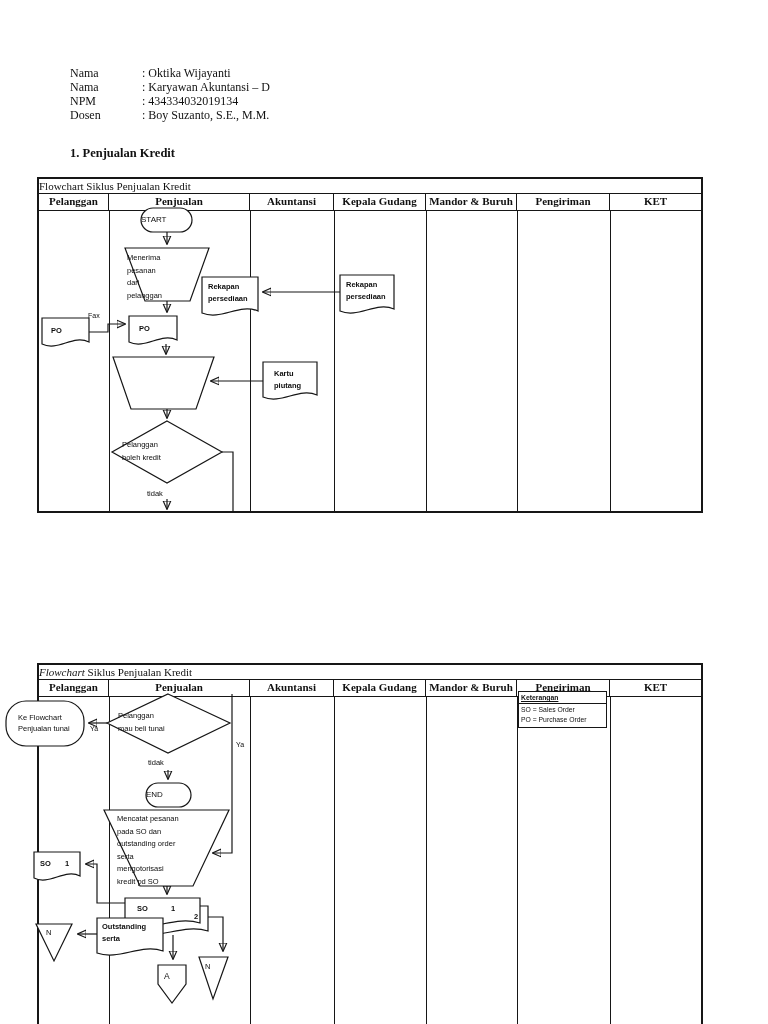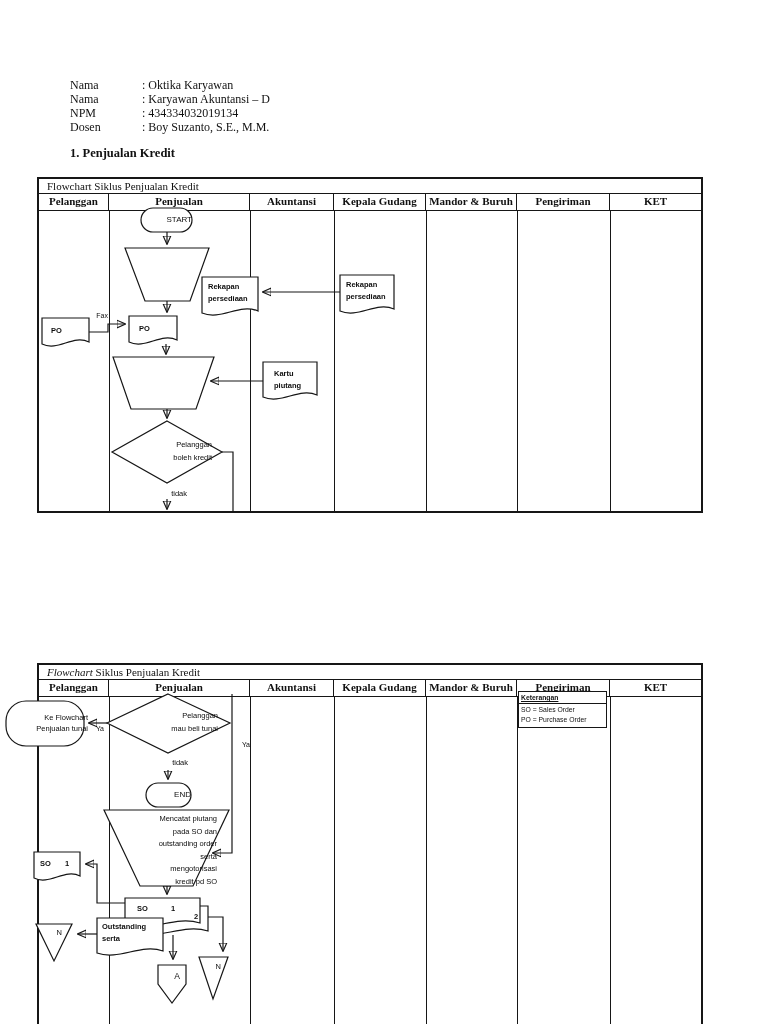--- a/index.html
+++ b/index.html
@@ -1,50 +1,50 @@
 <!DOCTYPE html>
 <html><head>
 <meta charset="utf-8">
 <style>
   html,body{margin:0;padding:0;background:#fff;}
   #page{position:relative;width:768px;height:1024px;background:#ffffff;overflow:hidden;
         font-family:"Liberation Sans",sans-serif;color:#111;}
   
   .info-row{position:absolute;left:70px;height:14px;font:12px/14px "Liberation Serif",serif;white-space:pre;}
-  .info-row .k{display:inline-block;width:72px;margin-top:12px;}
+  .info-row .k{display:inline-block;width:72px;}
   .sec-title{position:absolute;left:70px;top:146px;font:bold 12.5px/15px "Liberation Serif",serif;}
   
   .ftable{position:absolute;border:2px solid #161616;box-sizing:border-box;background:transparent;}
-  .ftitle{height:14px;border-bottom:1px solid #161616;font:11px/14px "Liberation Serif",serif;padding-left:8px;white-space:pre;}
+  .ftitle{height:14px;border-bottom:1px solid #161616;font:11px/14px "Liberation Serif",serif;padding-left:0;white-space:pre;}
   .fhead{display:flex;height:16px;border-bottom:1px solid #161616;}
   .fhead .cell{border-right:1px solid #161616;box-sizing:border-box;font:bold 11px/15px "Liberation Serif",serif;text-align:center;overflow:hidden;}
   .fhead .cell:last-child{border-right:none;flex:1;}
   .col-div{position:absolute;width:1px;background:#161616;top:31px;bottom:0;}
   
   #flow-svg{position:absolute;left:0;top:0;pointer-events:none;}
   #flow-svg path,#flow-svg rect,#flow-svg polyline{stroke:#161616;stroke-width:1.2;fill:none;}
   #flow-svg .solid{fill:#ffffff;}
   
   .lbl{position:absolute;font:7.5px/12.5px "Liberation Sans",sans-serif;color:#0d0d0d;
-       white-space:pre-line;text-align:right;}
+       white-space:pre-line;text-align:left;}
   .lbl.la{text-align:left;font-weight:bold;}
   .lbl.tiny{font-size:7px;line-height:10px;}
   
   #ket-box{position:absolute;left:518px;top:691px;width:87px;border:1px solid #161616;background:#fff;
            font:6.8px/9.5px "Liberation Sans",sans-serif;}
   #ket-box .kt{border-bottom:1px solid #161616;padding:1px 2px 0 2px;text-decoration:underline;font-weight:bold;}
   #ket-box .kl{padding:1px 2px 0 2px;}
   #ket-box .kl:last-child{padding-bottom:2px;}
 </style>
 </head>
 <body>
 
 <div id="page">
 
-  <div class="info-row" style="top:66px"><span class="k">Nama</span><span>: Oktika Karyawan</span></div>
+  <div class="info-row" style="top:66px"><span class="k">Nama</span><span>: Oktika Wijayanti</span></div>
   <div class="info-row" style="top:80px"><span class="k">Nama</span><span>: Karyawan Akuntansi – D</span></div>
   <div class="info-row" style="top:94px"><span class="k">NPM</span><span>: 434334032019134</span></div>
   <div class="info-row" style="top:108px"><span class="k">Dosen</span><span>: Boy Suzanto, S.E., M.M.</span></div>
 
   <div class="sec-title">1.  Penjualan Kredit</div>
 
   <div class="ftable" style="left:37px;top:177px;width:666px;height:336px;">
     <div class="ftitle">Flowchart Siklus Penjualan Kredit</div>
     <div class="fhead">
       <div class="cell" style="width:70px">Pelanggan</div>
@@ -126,20 +126,24 @@
     <path class="solid" d="M133,906 L208,906 L208,931 C183,923 158,941 133,933 Z"></path>
     <path class="solid" d="M125,898 L200,898 L200,923 C175,915 150,933 125,925 Z"></path>
     <path class="solid" d="M97,918 L163,918 L163,951 C141,943 119,961 97,953 Z"></path>
     <path class="solid" d="M34,852 L80,852 L80,876 C65,868 49,886 34,878 Z"></path>
     <path class="solid" d="M36,924 L72,924 L54,961 Z"></path>
     <path class="solid" d="M199,957 L228,957 L213,999 Z"></path>
     <path class="solid" d="M158,965 L186,965 L186,984 L172,1003 L158,984 Z"></path>
   </svg>
 
   <div class="lbl" style="left:141px;top:214px;width:51px;font-size:8px">START</div>
+  <div class="lbl" style="left:127px;top:252px;width:80px">Menerima
+pesanan
+dari
+pelanggan</div>
   <div class="lbl la" style="left:208px;top:281px;width:48px;line-height:11.5px">Rekapan
 persediaan</div>
   <div class="lbl la" style="left:346px;top:279px;width:48px;line-height:11.5px">Rekapan
 persediaan</div>
   <div class="lbl la" style="left:51px;top:325px;width:30px">PO</div>
   <div class="lbl la" style="left:139px;top:323px;width:30px">PO</div>
   <div class="lbl tiny" style="left:88px;top:311px;width:20px">Fax</div>
   <div class="lbl la" style="left:274px;top:368px;width:45px;line-height:11.5px">Kartu
 piutang</div>
   <div class="lbl" style="left:122px;top:439px;width:90px">Pelanggan
@@ -147,21 +151,21 @@
   <div class="lbl" style="left:147px;top:488px;width:40px">tidak</div>
 
   <div class="lbl" style="left:118px;top:710px;width:100px">Pelanggan
 mau beli tunai</div>
   <div class="lbl" style="left:18px;top:712px;width:70px;line-height:11px">Ke Flowchart
 Penjualan tunai</div>
   <div class="lbl tiny" style="left:90px;top:724px;width:14px">Ya</div>
   <div class="lbl tiny" style="left:236px;top:740px;width:14px">Ya</div>
   <div class="lbl" style="left:148px;top:757px;width:40px">tidak</div>
   <div class="lbl" style="left:146px;top:789px;width:45px;font-size:8px">END</div>
-  <div class="lbl" style="left:117px;top:813px;width:100px">Mencatat piutang
+  <div class="lbl" style="left:117px;top:813px;width:100px">Mencatat pesanan
 pada SO dan
 outstanding order
 serta
 mengotorisasi
 kredit pd SO</div>
   <div class="lbl la" style="left:40px;top:858px;width:20px">SO</div>
   <div class="lbl la" style="left:65px;top:858px;width:10px">1</div>
   <div class="lbl la" style="left:137px;top:903px;width:20px">SO</div>
   <div class="lbl la" style="left:171px;top:903px;width:10px">1</div>
   <div class="lbl la" style="left:194px;top:911px;width:10px">2</div>

